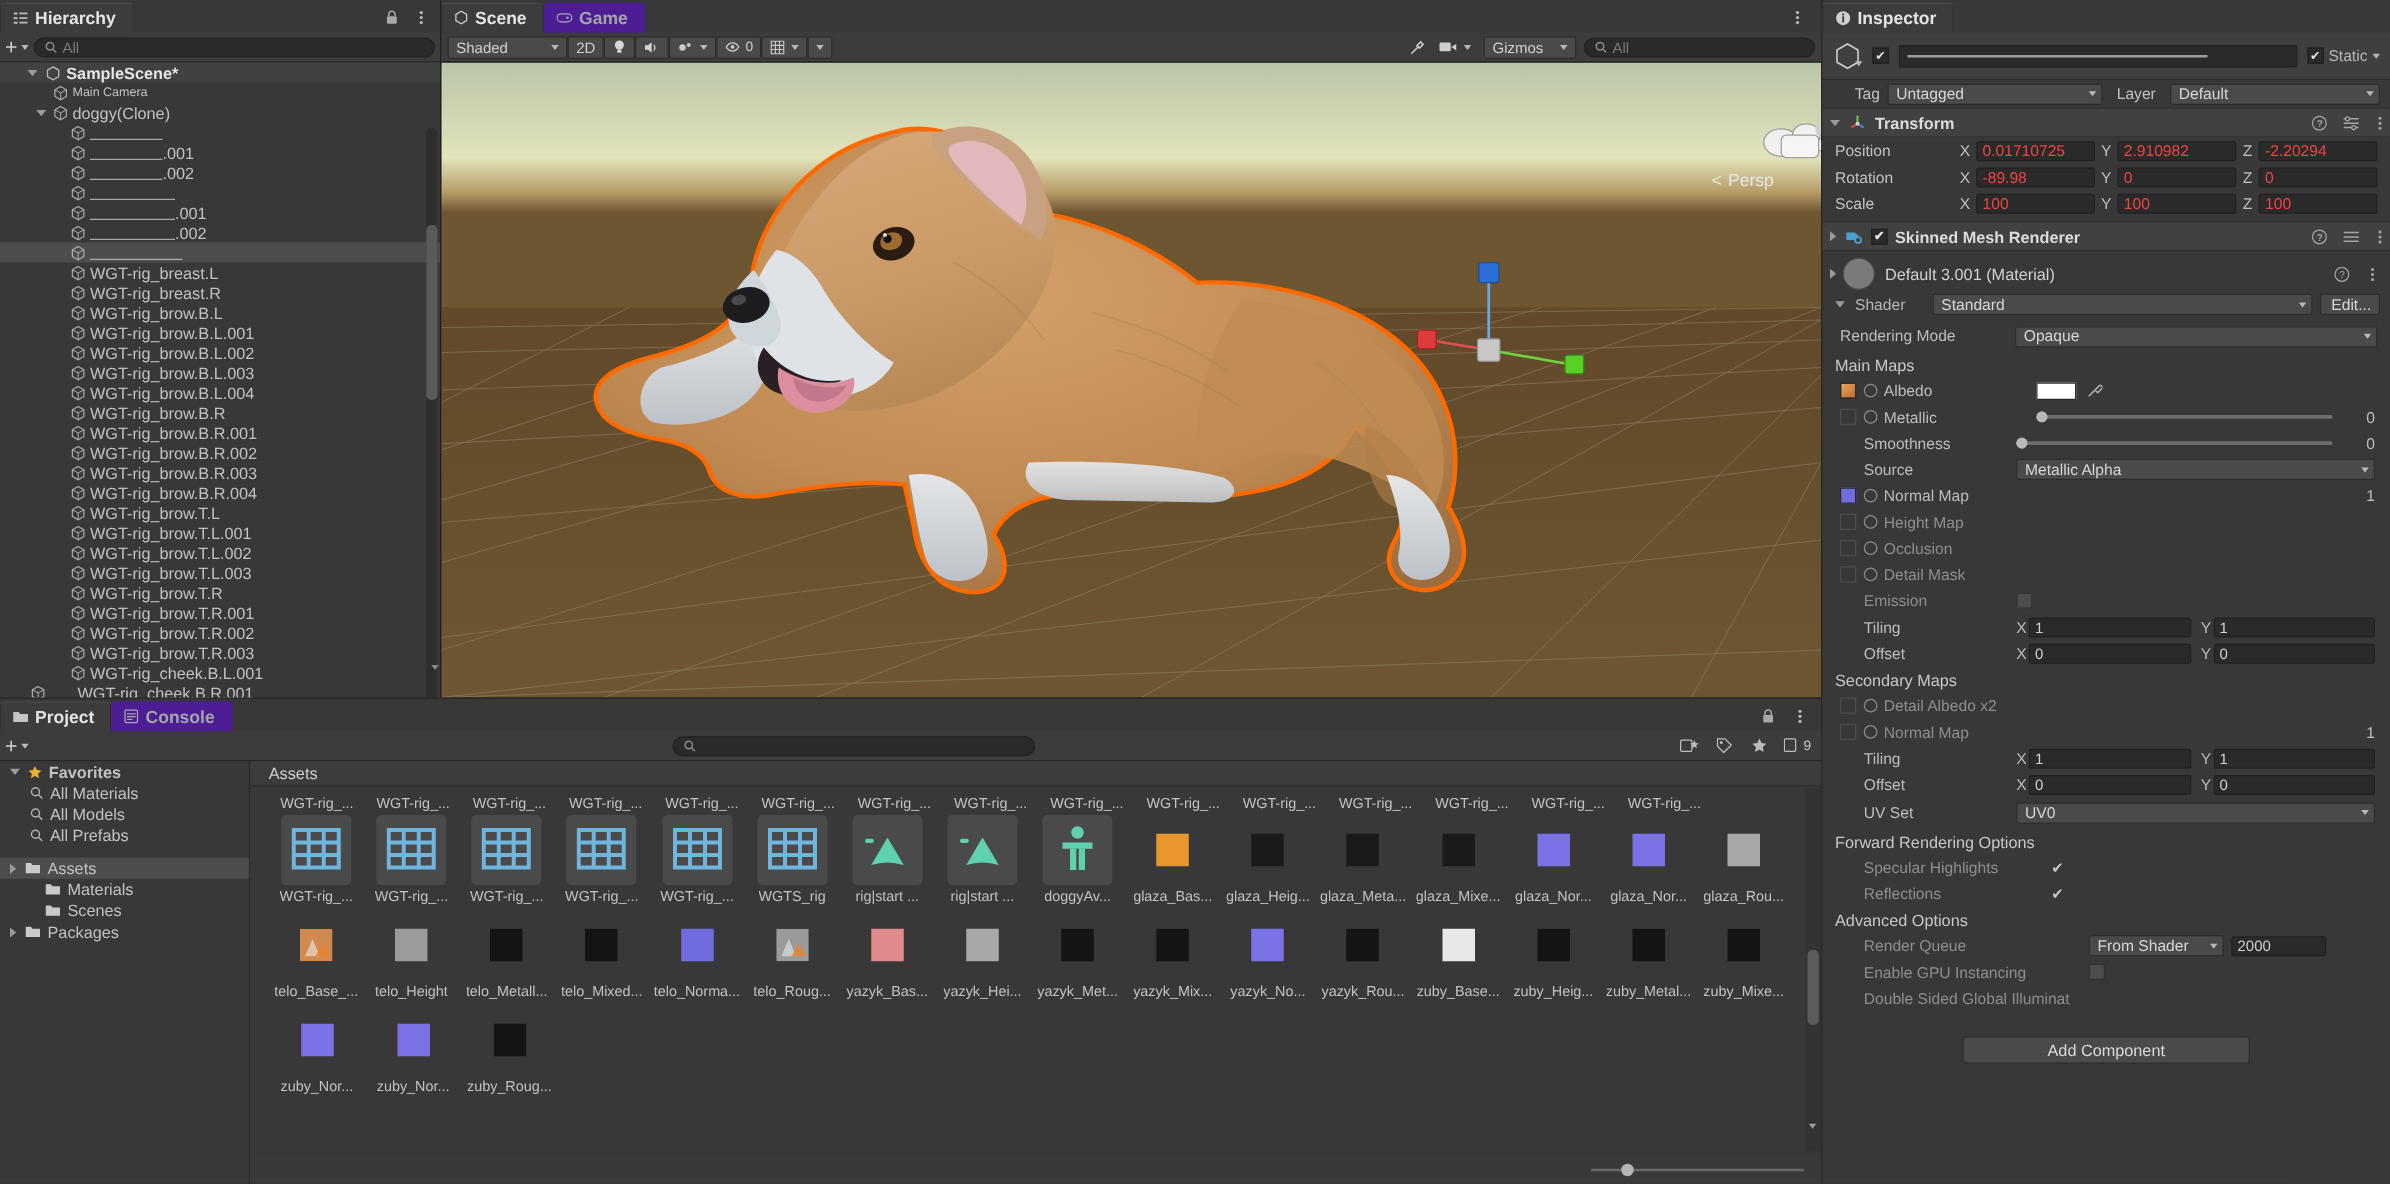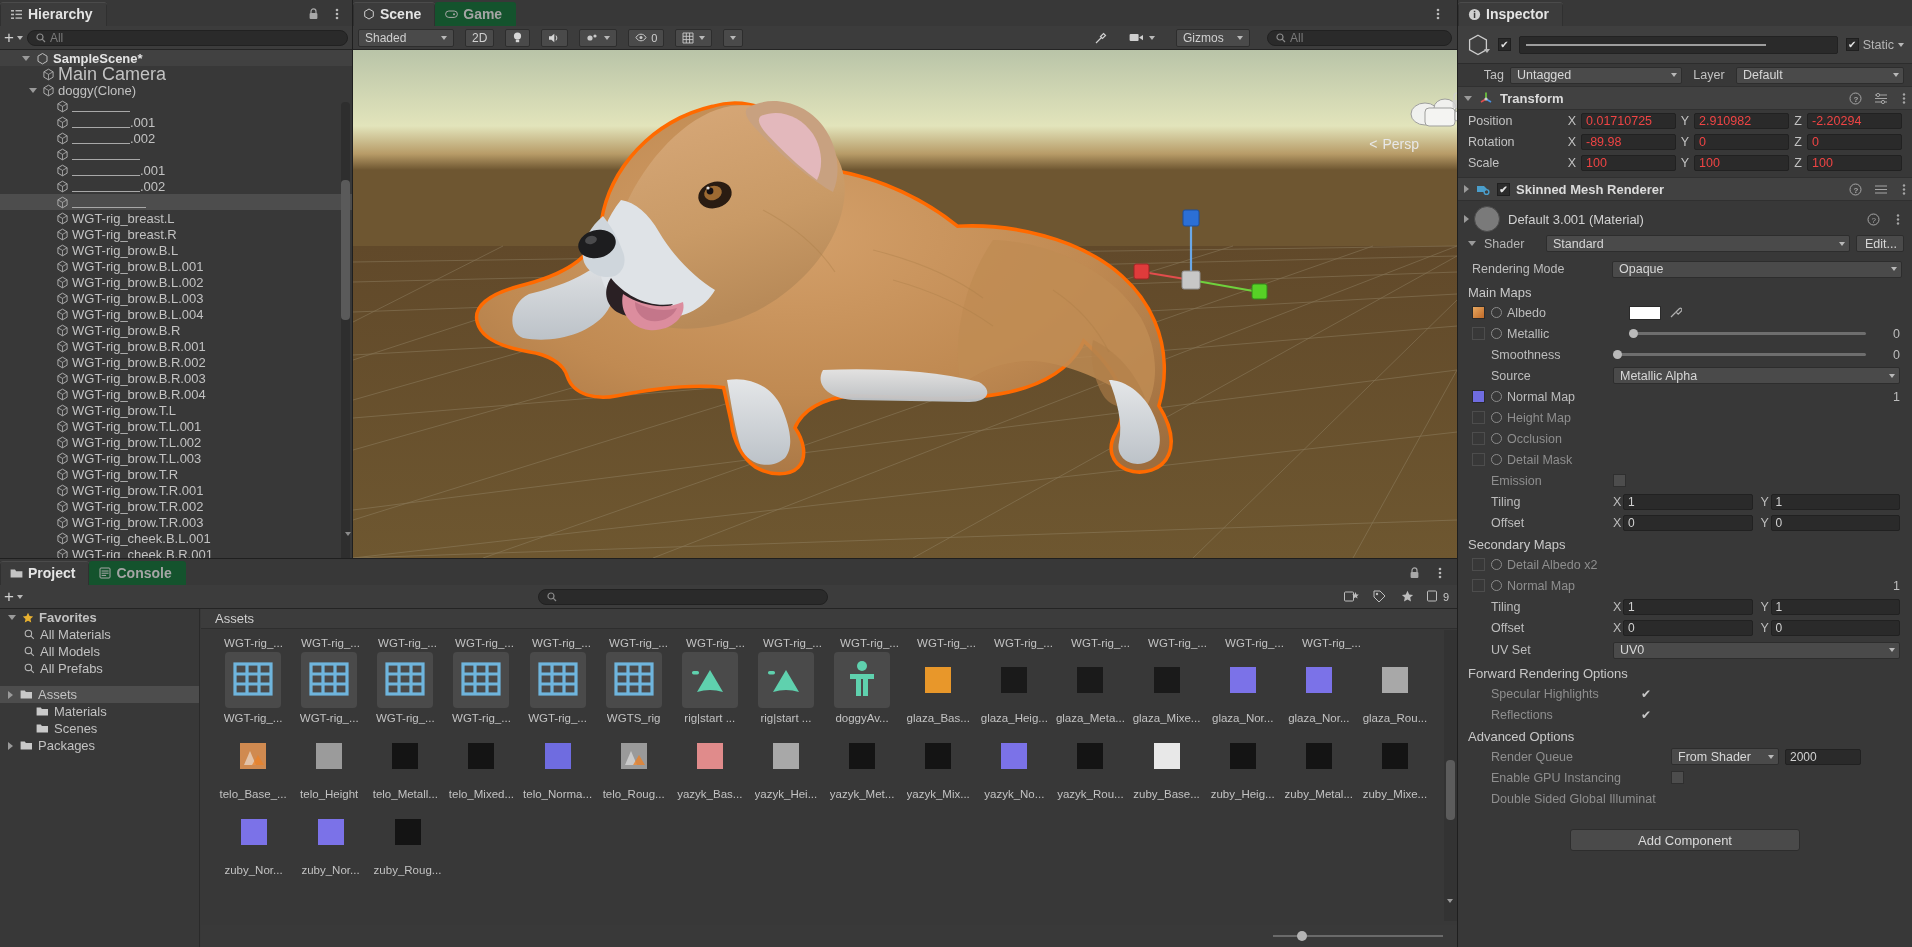--- a/index.html
+++ b/index.html
@@ -5,21 +5,21 @@
   * { margin:0; padding:0; box-sizing:border-box; }
   html,body { width:1912px; height:947px; overflow:hidden;
     background:#383838; color:#b6b6b6;
     font-family:"Liberation Sans", sans-serif; font-size:14px; }
   .tabstrip { height:26px; background:#383838; display:flex; align-items:flex-end; }
   .tab { height:24px; display:flex; align-items:center; gap:5px;
          padding:0 14px 0 10px; font-size:14px; color:#c4c4c4;
          background:#383838; border-top-left-radius:3px; border-top-right-radius:3px;font-weight:bold; }
   .tab.active { background:#3c3c3c; color:#e4e4e4;
          box-shadow: inset 0 1px 0 #4b4b4b, inset 1px 0 0 #303030, inset -1px 0 0 #303030; }
-  .tab.inactive { background:#14532d; color:#a5a5a5; }
+  .tab.inactive { background:#4c1d95; color:#a5a5a5; }
   .toolbar { height:24px; background:#3c3c3c; display:flex; align-items:center;
              gap:4px; padding:0 4px; border-bottom:1px solid #242424; }
   .srch { flex:1; height:16px; background:#2a2a2a; border:1px solid #212121;
           border-radius:9px; display:flex; align-items:center; gap:4px;
           padding:0 8px; font-size:12px; color:#7a7a7a; }
   .iconbtn { display:flex; align-items:center; justify-content:center;
              height:18px; min-width:18px; color:#c0c0c0; }
   .caret { width:0;height:0;border-left:3.5px solid transparent;
            border-right:3.5px solid transparent;border-top:4px solid #b9b9b9; }
   .caret-r { width:0;height:0;border-top:4px solid transparent;
@@ -44,21 +44,21 @@
   .cube { width:13px; height:13px; flex:none; margin-right:3px; }
   .h-label.redact { display:inline-block; border-bottom:1.6px solid #a8a8a8;
                     height:11px; vertical-align:middle; }
   .h-scroll { position:absolute; right:2px; top:52px; width:9px; height:470px;
               background:#2e2e2e; border-radius:4px; }
   .h-thumb { position:absolute; right:2px; top:130px; width:9px; height:140px;
              background:#5a5a5a; border-radius:4px; }
 
   
   .sv-toolbar { height:24px; background:#3c3c3c; display:flex; align-items:center;
-                gap:11px; padding:0 5px; border-bottom:1px solid #242424; }
+                gap:0; padding:0 5px; border-bottom:1px solid #242424; }
   .sv-btn { height:18px; background:#4a4a4a; border:1px solid #2d2d2d; border-radius:2px;
             display:flex; align-items:center; gap:4px; padding:0 6px; font-size:12px;
             color:#d0d0d0; }
   .sv-canvas { position:absolute; top:50px; left:0; right:0; bottom:0; overflow:hidden; }
 
   
   .p-left { position:absolute; left:0; top:50px; width:200px; bottom:0;
             background:#383838; border-right:1px solid #2a2a2a; }
   .p-right{ position:absolute; left:201px; top:50px; right:0; bottom:0; background:#383838; }
   .p-row { height:17px; display:flex; align-items:center; gap:5px; font-size:13px;
@@ -178,21 +178,21 @@
         <path d="M6.5 1.5l4.5 2.6v5.2L6.5 11.9 2 9.3V4.1z" fill="none" stroke="#bdbdbd" stroke-width="1"></path>
       </svg>
       <span style="color:#e5e5e5;font-weight:bold;font-size:13px">SampleScene*</span>
     </div>
     <div id="h-rows">
           <div class="h-row" style="padding-left: 42px;">
             <svg class="cube" viewBox="0 0 13 13">
               <path d="M6.5 1.2l4.6 2.6v5.4L6.5 11.8 1.9 9.2V3.8z" fill="none" stroke="#b0b0b0" stroke-width="0.95"></path>
               <path d="M1.9 3.8l4.6 2.6 4.6-2.6M6.5 6.4v5.4" fill="none" stroke="#b0b0b0" stroke-width="0.8"></path>
             </svg>
-            <span style="font-size:18px">Main Camera</span>
+            <span style="font-size:10px">Main Camera</span>
           </div>
           <div class="h-row" style="padding-left: 42px;">
             <span class="caret-d" style="margin-right:5px;margin-left:-13px"></span>
             <svg class="cube" viewBox="0 0 13 13">
               <path d="M6.5 1.2l4.6 2.6v5.4L6.5 11.8 1.9 9.2V3.8z" fill="none" stroke="#b0b0b0" stroke-width="0.95"></path>
               <path d="M1.9 3.8l4.6 2.6 4.6-2.6M6.5 6.4v5.4" fill="none" stroke="#b0b0b0" stroke-width="0.8"></path>
             </svg>
             <span style="font-size:13px">doggy(Clone)</span>
           </div>
           <div class="h-row" style="padding-left: 56px;">
@@ -402,21 +402,21 @@
             </svg>
             <span style="font-size:13px">WGT-rig_brow.T.R.003</span>
           </div>
           <div class="h-row" style="padding-left: 56px;">
             <svg class="cube" viewBox="0 0 13 13">
               <path d="M6.5 1.2l4.6 2.6v5.4L6.5 11.8 1.9 9.2V3.8z" fill="none" stroke="#b0b0b0" stroke-width="0.95"></path>
               <path d="M1.9 3.8l4.6 2.6 4.6-2.6M6.5 6.4v5.4" fill="none" stroke="#b0b0b0" stroke-width="0.8"></path>
             </svg>
             <span style="font-size:13px">WGT-rig_cheek.B.L.001</span>
           </div>
-          <div class="h-row" style="padding-left: 56px;">
+          <div class="h-row" style="padding-left: 24px; gap: 22px;">
             <svg class="cube" viewBox="0 0 13 13">
               <path d="M6.5 1.2l4.6 2.6v5.4L6.5 11.8 1.9 9.2V3.8z" fill="none" stroke="#b0b0b0" stroke-width="0.95"></path>
               <path d="M1.9 3.8l4.6 2.6 4.6-2.6M6.5 6.4v5.4" fill="none" stroke="#b0b0b0" stroke-width="0.8"></path>
             </svg>
             <span style="font-size:13px">WGT-rig_cheek.B.R.001</span>
           </div>
         </div>
     <div class="h-scroll"></div>
     <div class="h-thumb"></div>
     <div style="position:absolute;right:1px;bottom:6px;">

